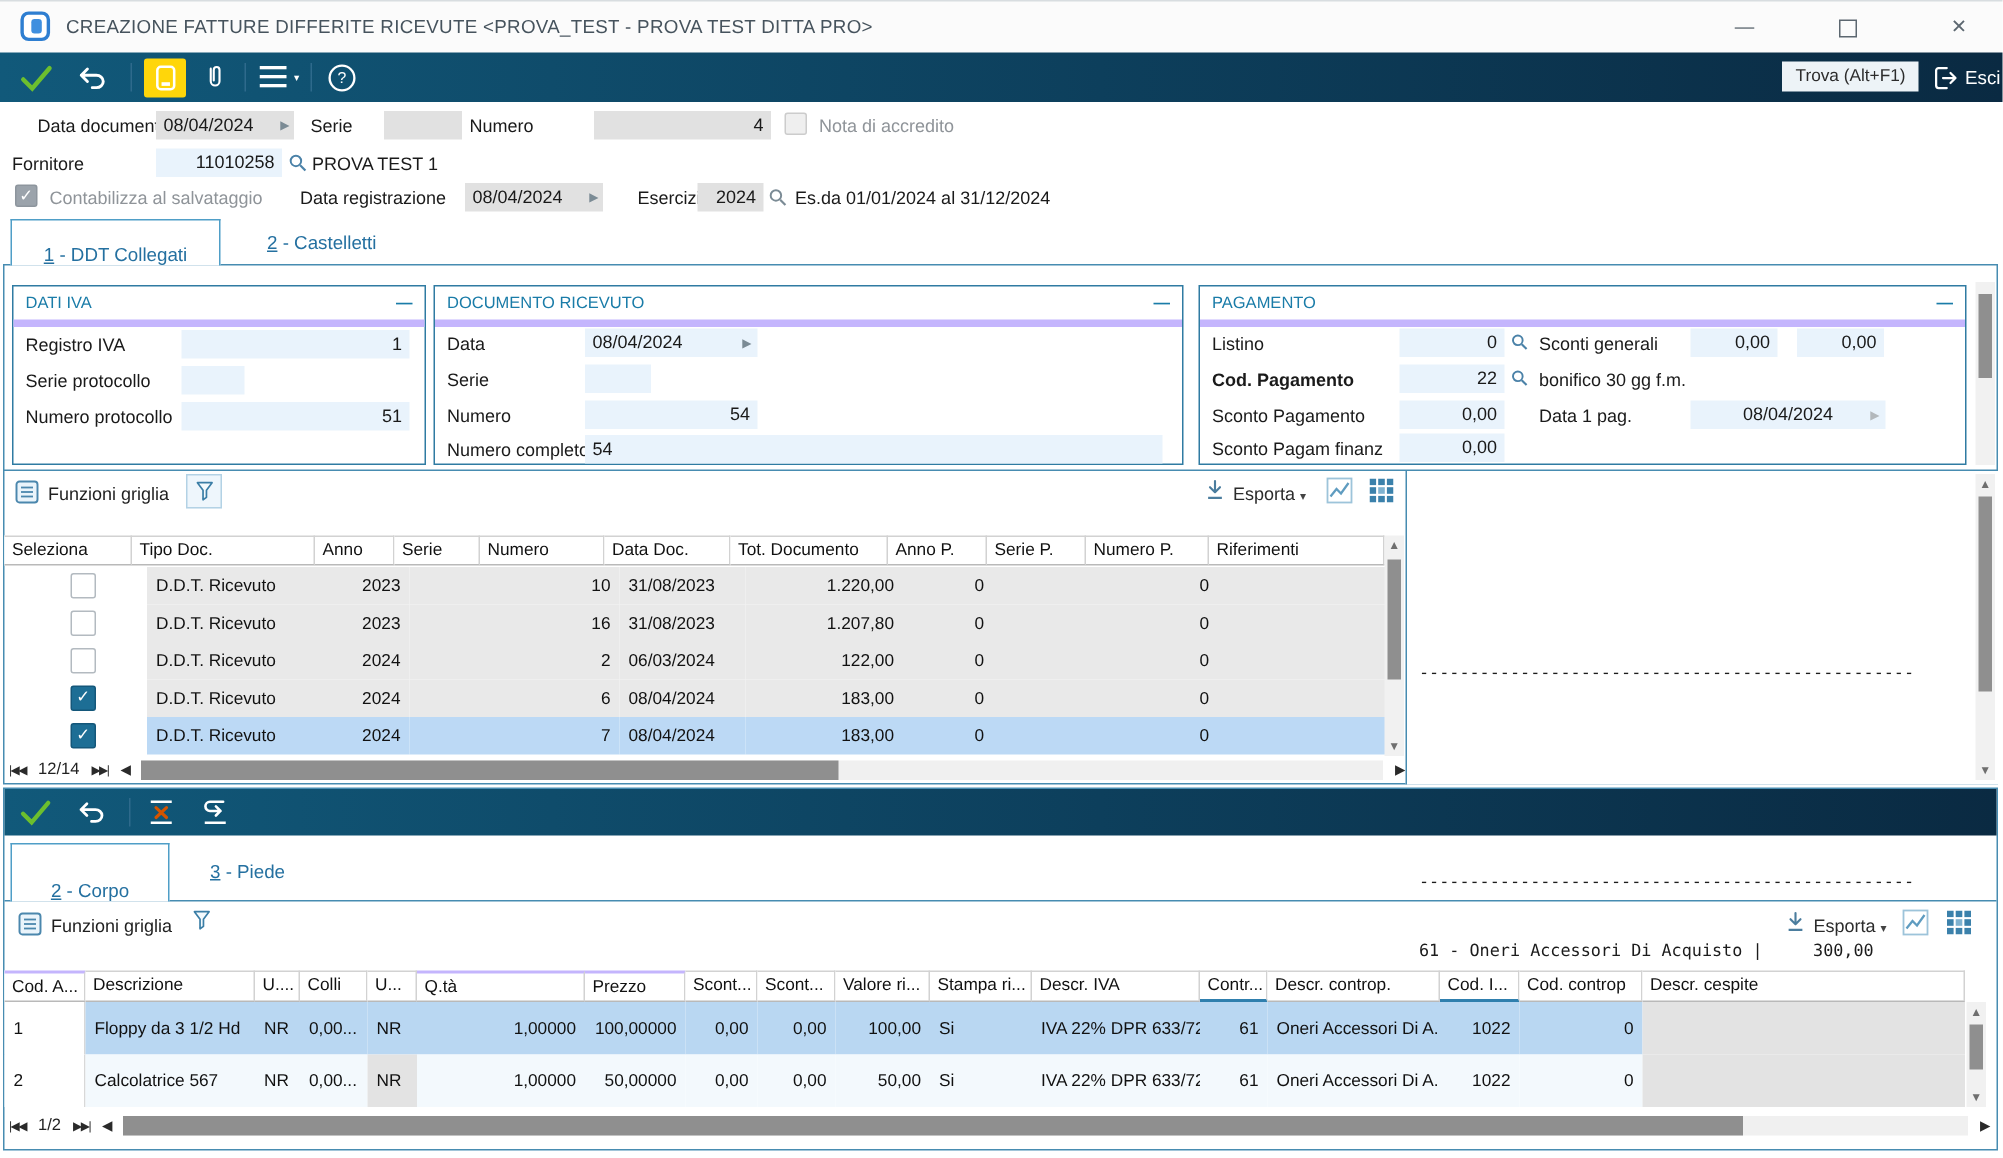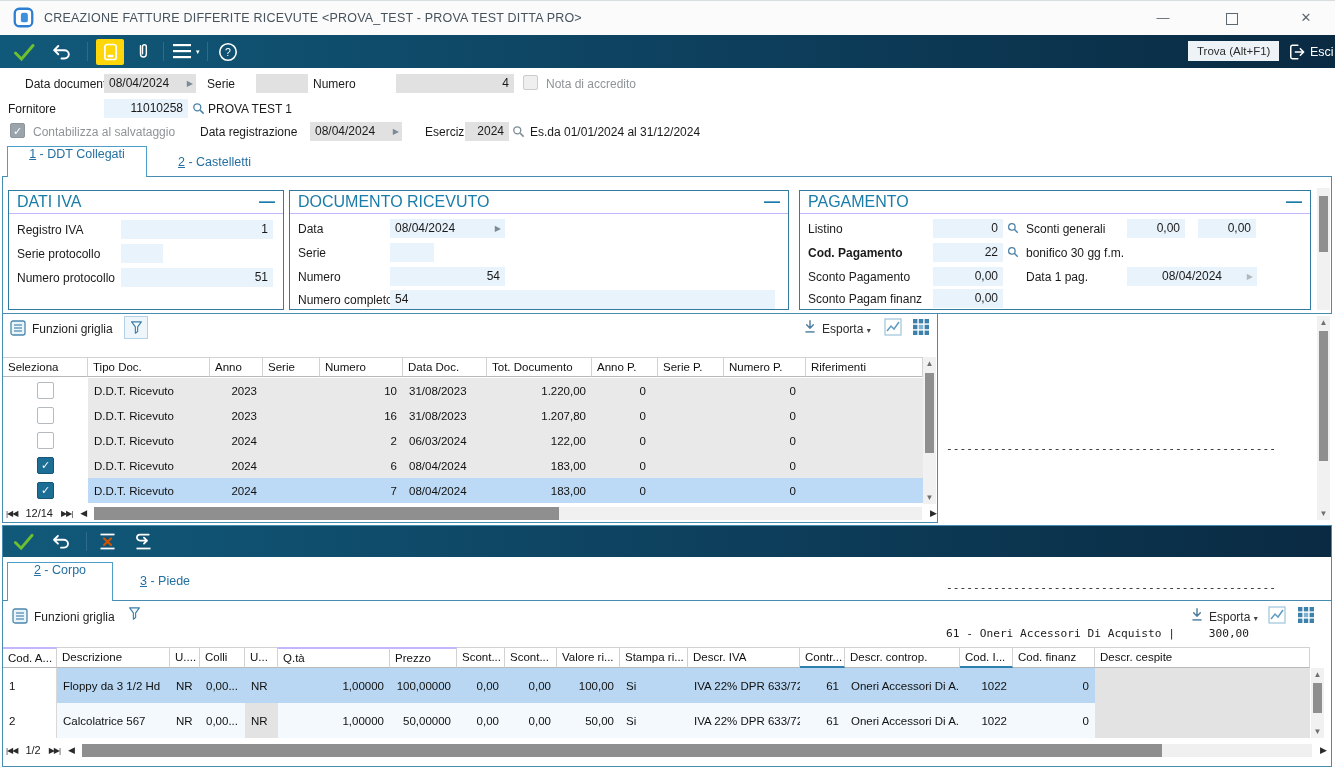--- a/index.html
+++ b/index.html
@@ -32,26 +32,26 @@
   .cb{width:15px;height:15px;border:1px solid #b3bac0;background:#fff;border-radius:2px;
       font-size:11px;line-height:14px;text-align:center;color:#fff}
   .cb.on{background:#1d6e95;border-color:#14577a}
   .cb.dis-on{background:#9ba3ab;border-color:#8d959d}
   .cb.dis{background:#efefef;border-color:#cccccc}
 
   
   .tab{color:#2470a0;font-size:12.5px;white-space:nowrap;cursor:default}
   .tab .n{text-decoration:underline}
   .tab-active{background:#fff;border:1px solid #4f9ec7;border-bottom:none;z-index:3;
-              display:flex;align-items:flex-start;justify-content:center}
+              display:flex;align-items:flex-end;justify-content:center}
   .frame{border:1px solid #478cb1;background:transparent}
 
   
   .panel{border:1px solid #2f7ba2;background:#fff}
-  .panel-h{height:22px;border-bottom:1px solid #c4b5fd;color:#1a7ca8;font-size:16px;
+  .panel-h{height:22px;border-bottom:5px solid #c4b5fd;color:#1a7ca8;font-size:11px;
            display:flex;align-items:center;justify-content:space-between;padding:0 8px}
   .panel-h .min{font-weight:bold;color:#1a7ca8;cursor:default}
   .bold{font-weight:bold}
 
   
   .funcs-label{font-size:12px;color:#1f1f1f;white-space:nowrap}
   .funnel-box{border:1px solid #b3d2e5;background:#eef6fc;width:24px;height:23px;
               display:flex;align-items:center;justify-content:center}
   .esporta{font-size:12px;color:#2c2c2c;white-space:nowrap}
   .dd{font-size:8px;color:#444}
@@ -330,21 +330,21 @@
   <div class="hc">Serie</div>
   <div class="hc">Numero</div>
   <div class="hc">Data Doc.</div>
   <div class="hc">Tot. Documento</div>
   <div class="hc">Anno P.</div>
   <div class="hc">Serie P.</div>
   <div class="hc">Numero P.</div>
   <div class="hc">Riferimenti</div>
 </div>
 
-<div class="abs" style="left:3px;top:378px;width:920px">
+<div class="abs" style="left:13px;top:378px;width:920px">
   <div class="grow rowgray" style="grid-template-columns:85px 122px 53px 57px 83px 84px 105px 66px 66px 82px 1fr;height:25px">
     <div class="c ctr cbcell">
         <span class="cb"></span>
       </div>
     <div class="c">D.D.T. Ricevuto</div>
     <div class="c r">2023</div>
     <div class="c"></div>
     <div class="c r">10</div>
     <div class="c">31/08/2023</div>
     <div class="c r">1.220,00</div>
@@ -540,21 +540,21 @@
   <div class="hc hl-top">Q.tà</div>
   <div class="hc hl-top">Prezzo</div>
   <div class="hc">Scont...</div>
   <div class="hc">Scont...</div>
   <div class="hc">Valore ri...</div>
   <div class="hc">Stampa ri...</div>
   <div class="hc">Descr. IVA</div>
   <div class="hc hl-bot">Contr...</div>
   <div class="hc">Descr. controp.</div>
   <div class="hc hl-bot">Cod. I...</div>
-  <div class="hc">Cod. finanz</div>
+  <div class="hc">Cod. controp</div>
   <div class="hc">Descr. cespite</div>
 </div>
 
 <div class="abs" style="left:3px;top:668px;width:1307px">
   <div class="grow brow1" style="grid-template-columns:54px 113px 30px 45px 33px 112px 67px 48px 52px 63px 68px 112px 45px 115px 53px 82px 1fr;height:35px">
     <div class="c first">1</div>
     <div class="c">Floppy da 3 1/2 Hd</div>
     <div class="c">NR</div>
     <div class="c">0,00...</div>
     <div class="c">NR</div>

